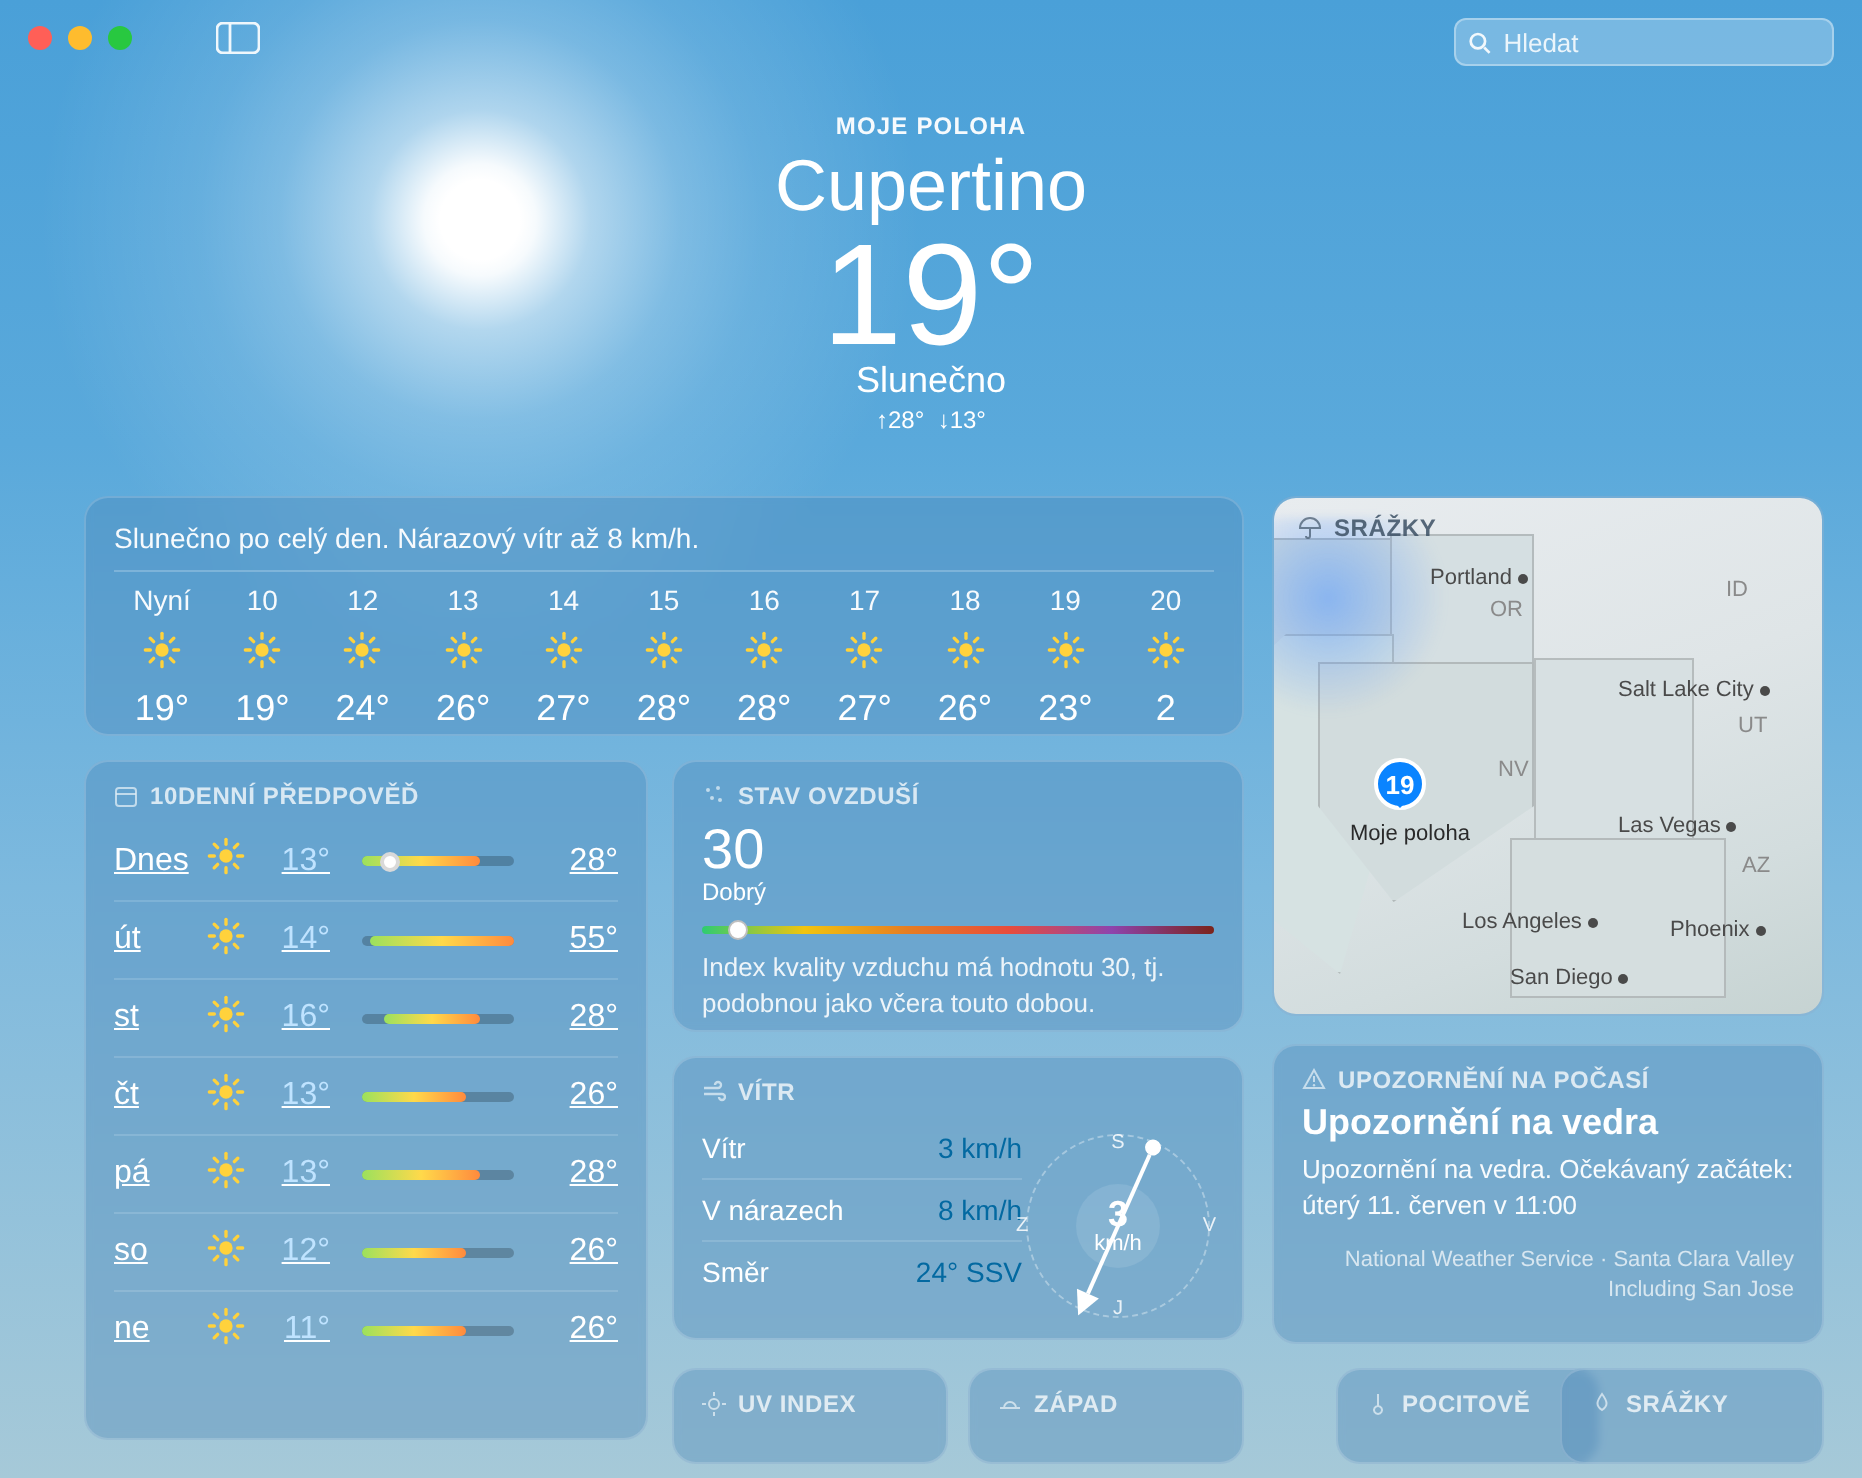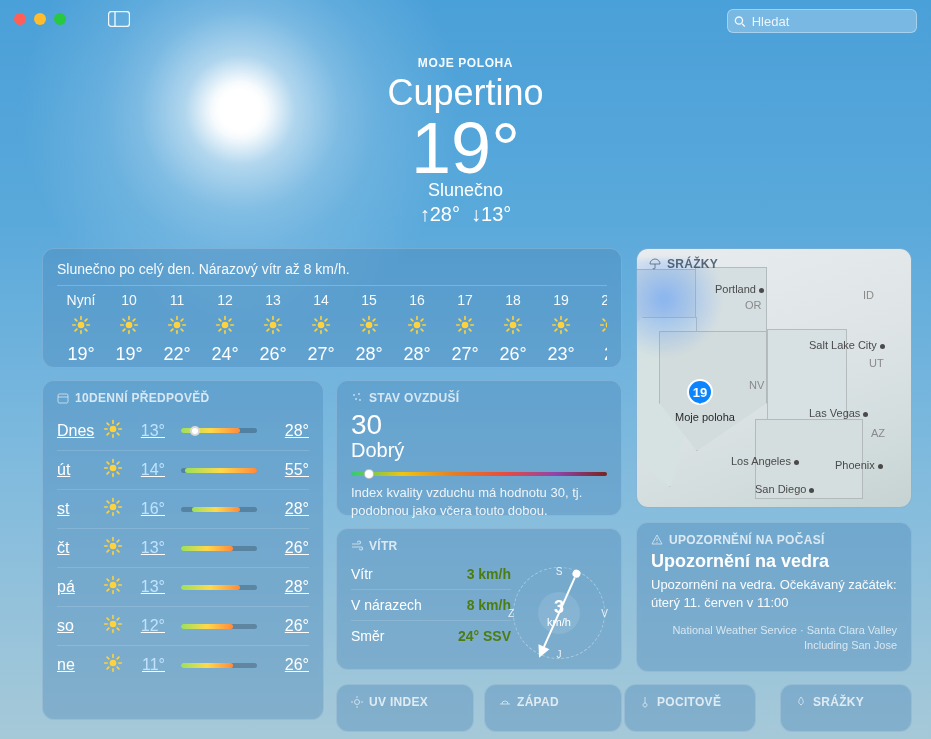--- a/index.html
+++ b/index.html
@@ -26,21 +26,21 @@
     background: transparent; border: none; outline: none; color: #fff; font-size: 13px; width: 100%;
   }
   .search input::placeholder { color: rgba(255,255,255,0.85); }
 
   
   .hero { position: absolute; top: 56px; left: 0; right: 0; text-align: center; }
   .hero .eyebrow { font-size: 12px; letter-spacing: 0.6px; font-weight: 600; opacity: 0.95; }
   .hero .city    { font-size: 36px; font-weight: 400; margin-top: 2px; }
   .hero .temp    { font-size: 72px; font-weight: 200; line-height: 1; margin-top: -2px; }
   .hero .cond    { font-size: 18px; font-weight: 400; margin-top: -4px; }
-  .hero .hilo    { font-size: 20px; font-weight: 400; margin-top: 2px; }
+  .hero .hilo    { font-size: 12px; font-weight: 400; margin-top: 2px; }
   .hero .hilo .arrow { font-weight: 600; }
 
   
   .card {
     position: absolute; background: rgba(70,130,180,0.35);
     border: 1px solid rgba(255,255,255,0.18);
     border-radius: 12px; padding: 10px 14px;
     backdrop-filter: blur(2px);
   }
   .card-header { font-size: 12px; font-weight: 600; letter-spacing: .3px; color: rgba(255,255,255,0.75); display:flex; align-items:center; gap:6px; text-transform: uppercase; }
@@ -63,31 +63,31 @@
   .drow .day { font-weight:500; }
   .drow .lo { color:#bfe3ff; text-align:right; padding-right:8px; }
   .drow .hi { text-align:right; font-weight:500; }
   .bar { height:5px; border-radius:3px; background: rgba(0,0,0,0.22); position:relative; margin:0 8px; }
   .bar .fill { position:absolute; top:0; bottom:0; border-radius:3px; background: linear-gradient(90deg,#9be15d,#ffd94a,#ff8a3d); }
   .bar .dot { position:absolute; top:-2.5px; width:10px; height:10px; border-radius:50%; background:#fff; border:2px solid rgba(0,0,0,0.15); }
 
   
   .air { top: 380px; left: 336px; width: 286px; height: 136px; }
   .air .val { font-size: 28px; font-weight: 500; margin-top:4px; }
-  .air .label { font-size:20px; margin-top:-2px; }
+  .air .label { font-size:12px; margin-top:-2px; }
   .air .scale { height:4px; border-radius:2px; margin:10px 0 8px;
     background: linear-gradient(90deg,#2ecc71,#f1c40f,#e67e22,#e74c3c,#8e44ad,#7b241c); position:relative; }
   .air .scale .marker { position:absolute; top:-3px; width:10px; height:10px; border-radius:50%; background:#fff; border:1px solid rgba(0,0,0,0.25); }
   .air .desc { font-size:13px; color: rgba(255,255,255,0.88); line-height:1.35; }
 
   
   .wind { top: 528px; left: 336px; width: 286px; height: 142px; }
   .wind .kv { display:flex; justify-content:space-between; font-size:14px; padding:7px 0; border-bottom:1px solid rgba(255,255,255,0.14); }
   .wind .kv:last-of-type { border-bottom:none; }
-  .wind .kv .v { color:#4d7c0f; font-weight:700; }
+  .wind .kv .v { color:#0369a1; font-weight:400; }
   .wind .left { width: 160px; float:left; margin-top:6px; }
   .compass { position:absolute; right:16px; top:38px; width:92px; height:92px; }
   .compass .ring { width:92px; height:92px; border-radius:50%; border:1px dashed rgba(255,255,255,0.35); position:relative; }
   .compass .lbl { position:absolute; font-size:10px; color: rgba(255,255,255,0.85); }
   .compass .n { top:-2px; left:50%; transform:translateX(-50%);} 
   .compass .s { bottom:-2px; left:50%; transform:translateX(-50%);} 
   .compass .e { right:-4px; top:50%; transform:translateY(-50%);} 
   .compass .w { left:-6px; top:50%; transform:translateY(-50%);} 
   .compass .center { position:absolute; inset:24px; border-radius:50%; background:rgba(255,255,255,0.1); display:flex; flex-direction:column; align-items:center; justify-content:center; font-size:11px; }
   .compass .center .num { font-size:18px; font-weight:600; line-height:1; }
@@ -118,21 +118,21 @@
 
   
   .alert { top: 522px; left: 636px; width: 276px; height: 150px; }
   .alert .title { font-size:18px; font-weight:600; margin-top:4px; }
   .alert .desc { font-size:13px; margin-top:4px; line-height:1.35; color:rgba(255,255,255,0.95); }
   .alert .src  { font-size:11px; margin-top:12px; color:rgba(255,255,255,0.7); line-height:1.35;text-align:right; }
 
   
   .mini { top: 684px; height: 48px; }
   .mini1 { left:336px; width:138px; } .mini2 { left:484px; width:138px; }
-  .mini3 { left:624px; width:132px; } .mini4 { left:780px; width:132px; }
+  .mini3 { left:668px; width:132px; } .mini4 { left:780px; width:132px; }
 
   
   .sun-icon { width:20px; height:20px; }
 </style>
 </head>
 <body>
 
 <div class="traffic">
   <div class="dot r"></div>
   <div class="dot y"></div>
@@ -196,39 +196,20 @@
               <line x1="2" y1="12" x2="5" y2="12"></line>
               <line x1="19" y1="12" x2="22" y2="12"></line>
               <line x1="4.9" y1="4.9" x2="7" y2="7"></line>
               <line x1="17" y1="17" x2="19.1" y2="19.1"></line>
               <line x1="4.9" y1="19.1" x2="7" y2="17"></line>
               <line x1="17" y1="7" x2="19.1" y2="4.9"></line>
             </g>
           </svg>
         </div>
         <div class="v">19°</div>
-      </div>
-      <div class="hour">
-        <div class="t">11</div>
-        <div class="i">
-          <svg class="sun-icon" viewBox="0 0 24 24">
-            <circle cx="12" cy="12" r="4" fill="#ffd23c"></circle>
-            <g stroke="#ffd23c" stroke-width="2" stroke-linecap="round">
-              <line x1="12" y1="2" x2="12" y2="5"></line>
-              <line x1="12" y1="19" x2="12" y2="22"></line>
-              <line x1="2" y1="12" x2="5" y2="12"></line>
-              <line x1="19" y1="12" x2="22" y2="12"></line>
-              <line x1="4.9" y1="4.9" x2="7" y2="7"></line>
-              <line x1="17" y1="17" x2="19.1" y2="19.1"></line>
-              <line x1="4.9" y1="19.1" x2="7" y2="17"></line>
-              <line x1="17" y1="7" x2="19.1" y2="4.9"></line>
-            </g>
-          </svg>
-        </div>
-        <div class="v">22°</div>
       </div>
       <div class="hour">
         <div class="t">12</div>
         <div class="i">
           <svg class="sun-icon" viewBox="0 0 24 24">
             <circle cx="12" cy="12" r="4" fill="#ffd23c"></circle>
             <g stroke="#ffd23c" stroke-width="2" stroke-linecap="round">
               <line x1="12" y1="2" x2="12" y2="5"></line>
               <line x1="12" y1="19" x2="12" y2="22"></line>
               <line x1="2" y1="12" x2="5" y2="12"></line>

